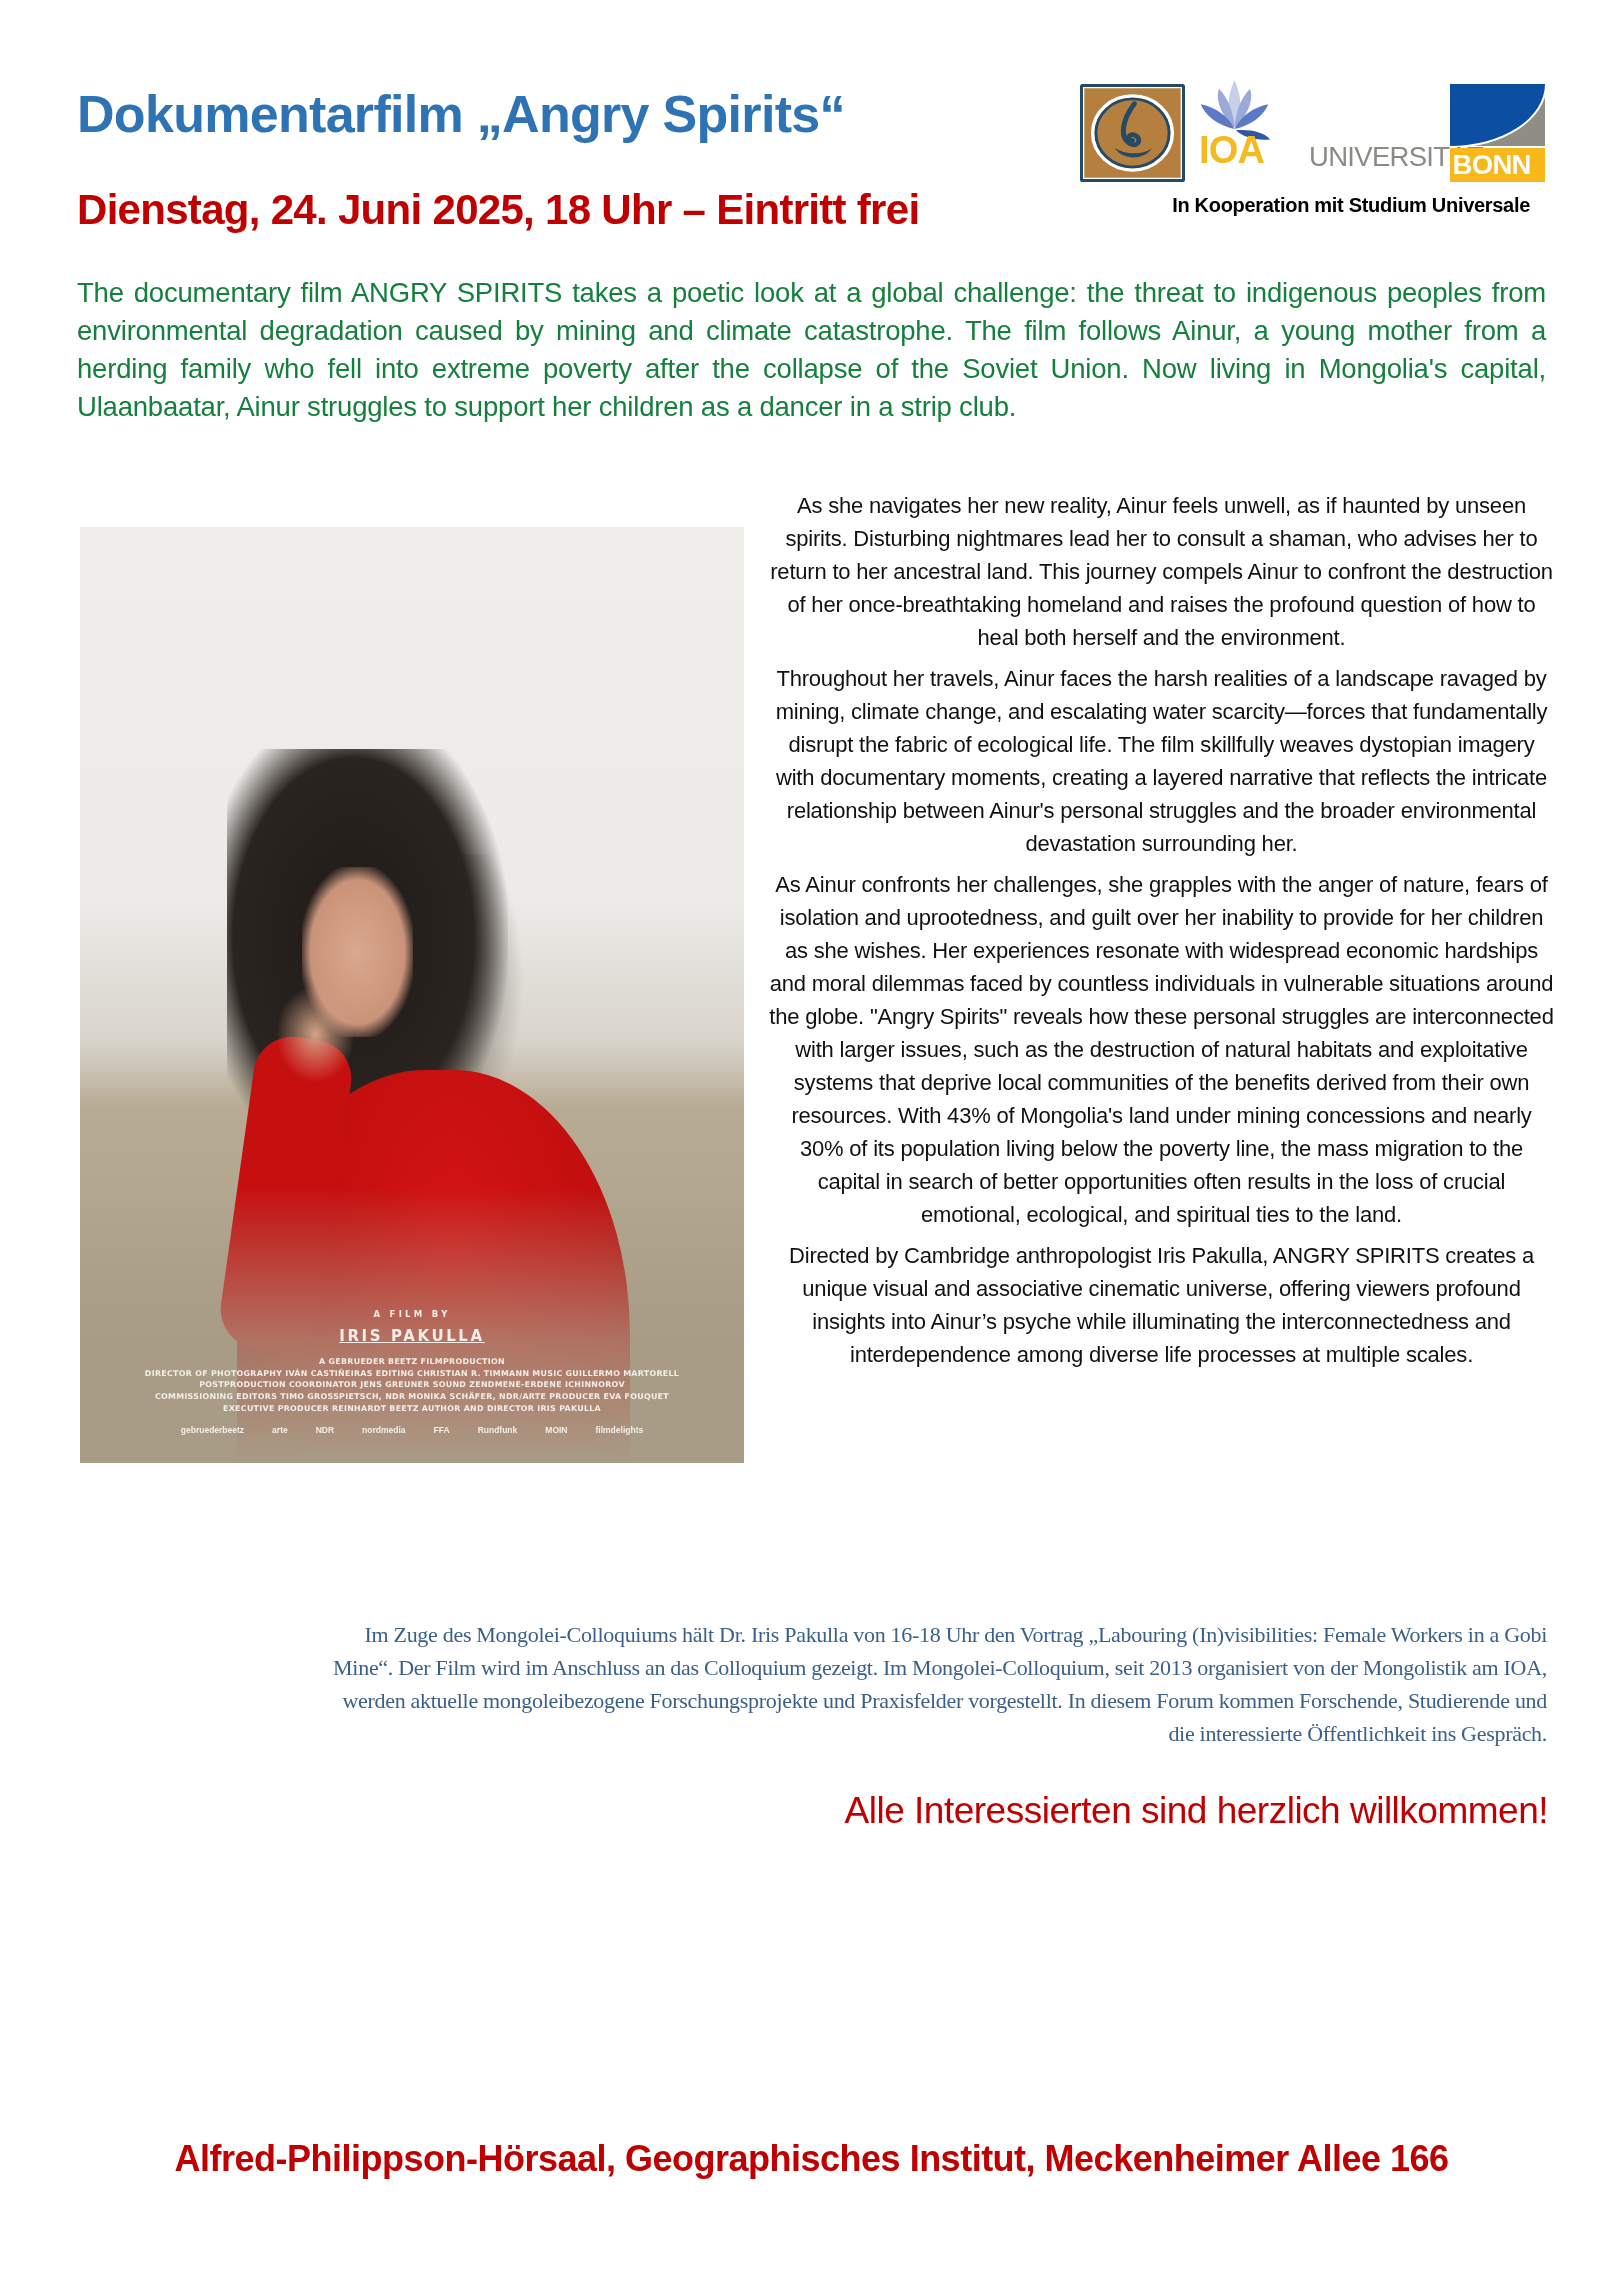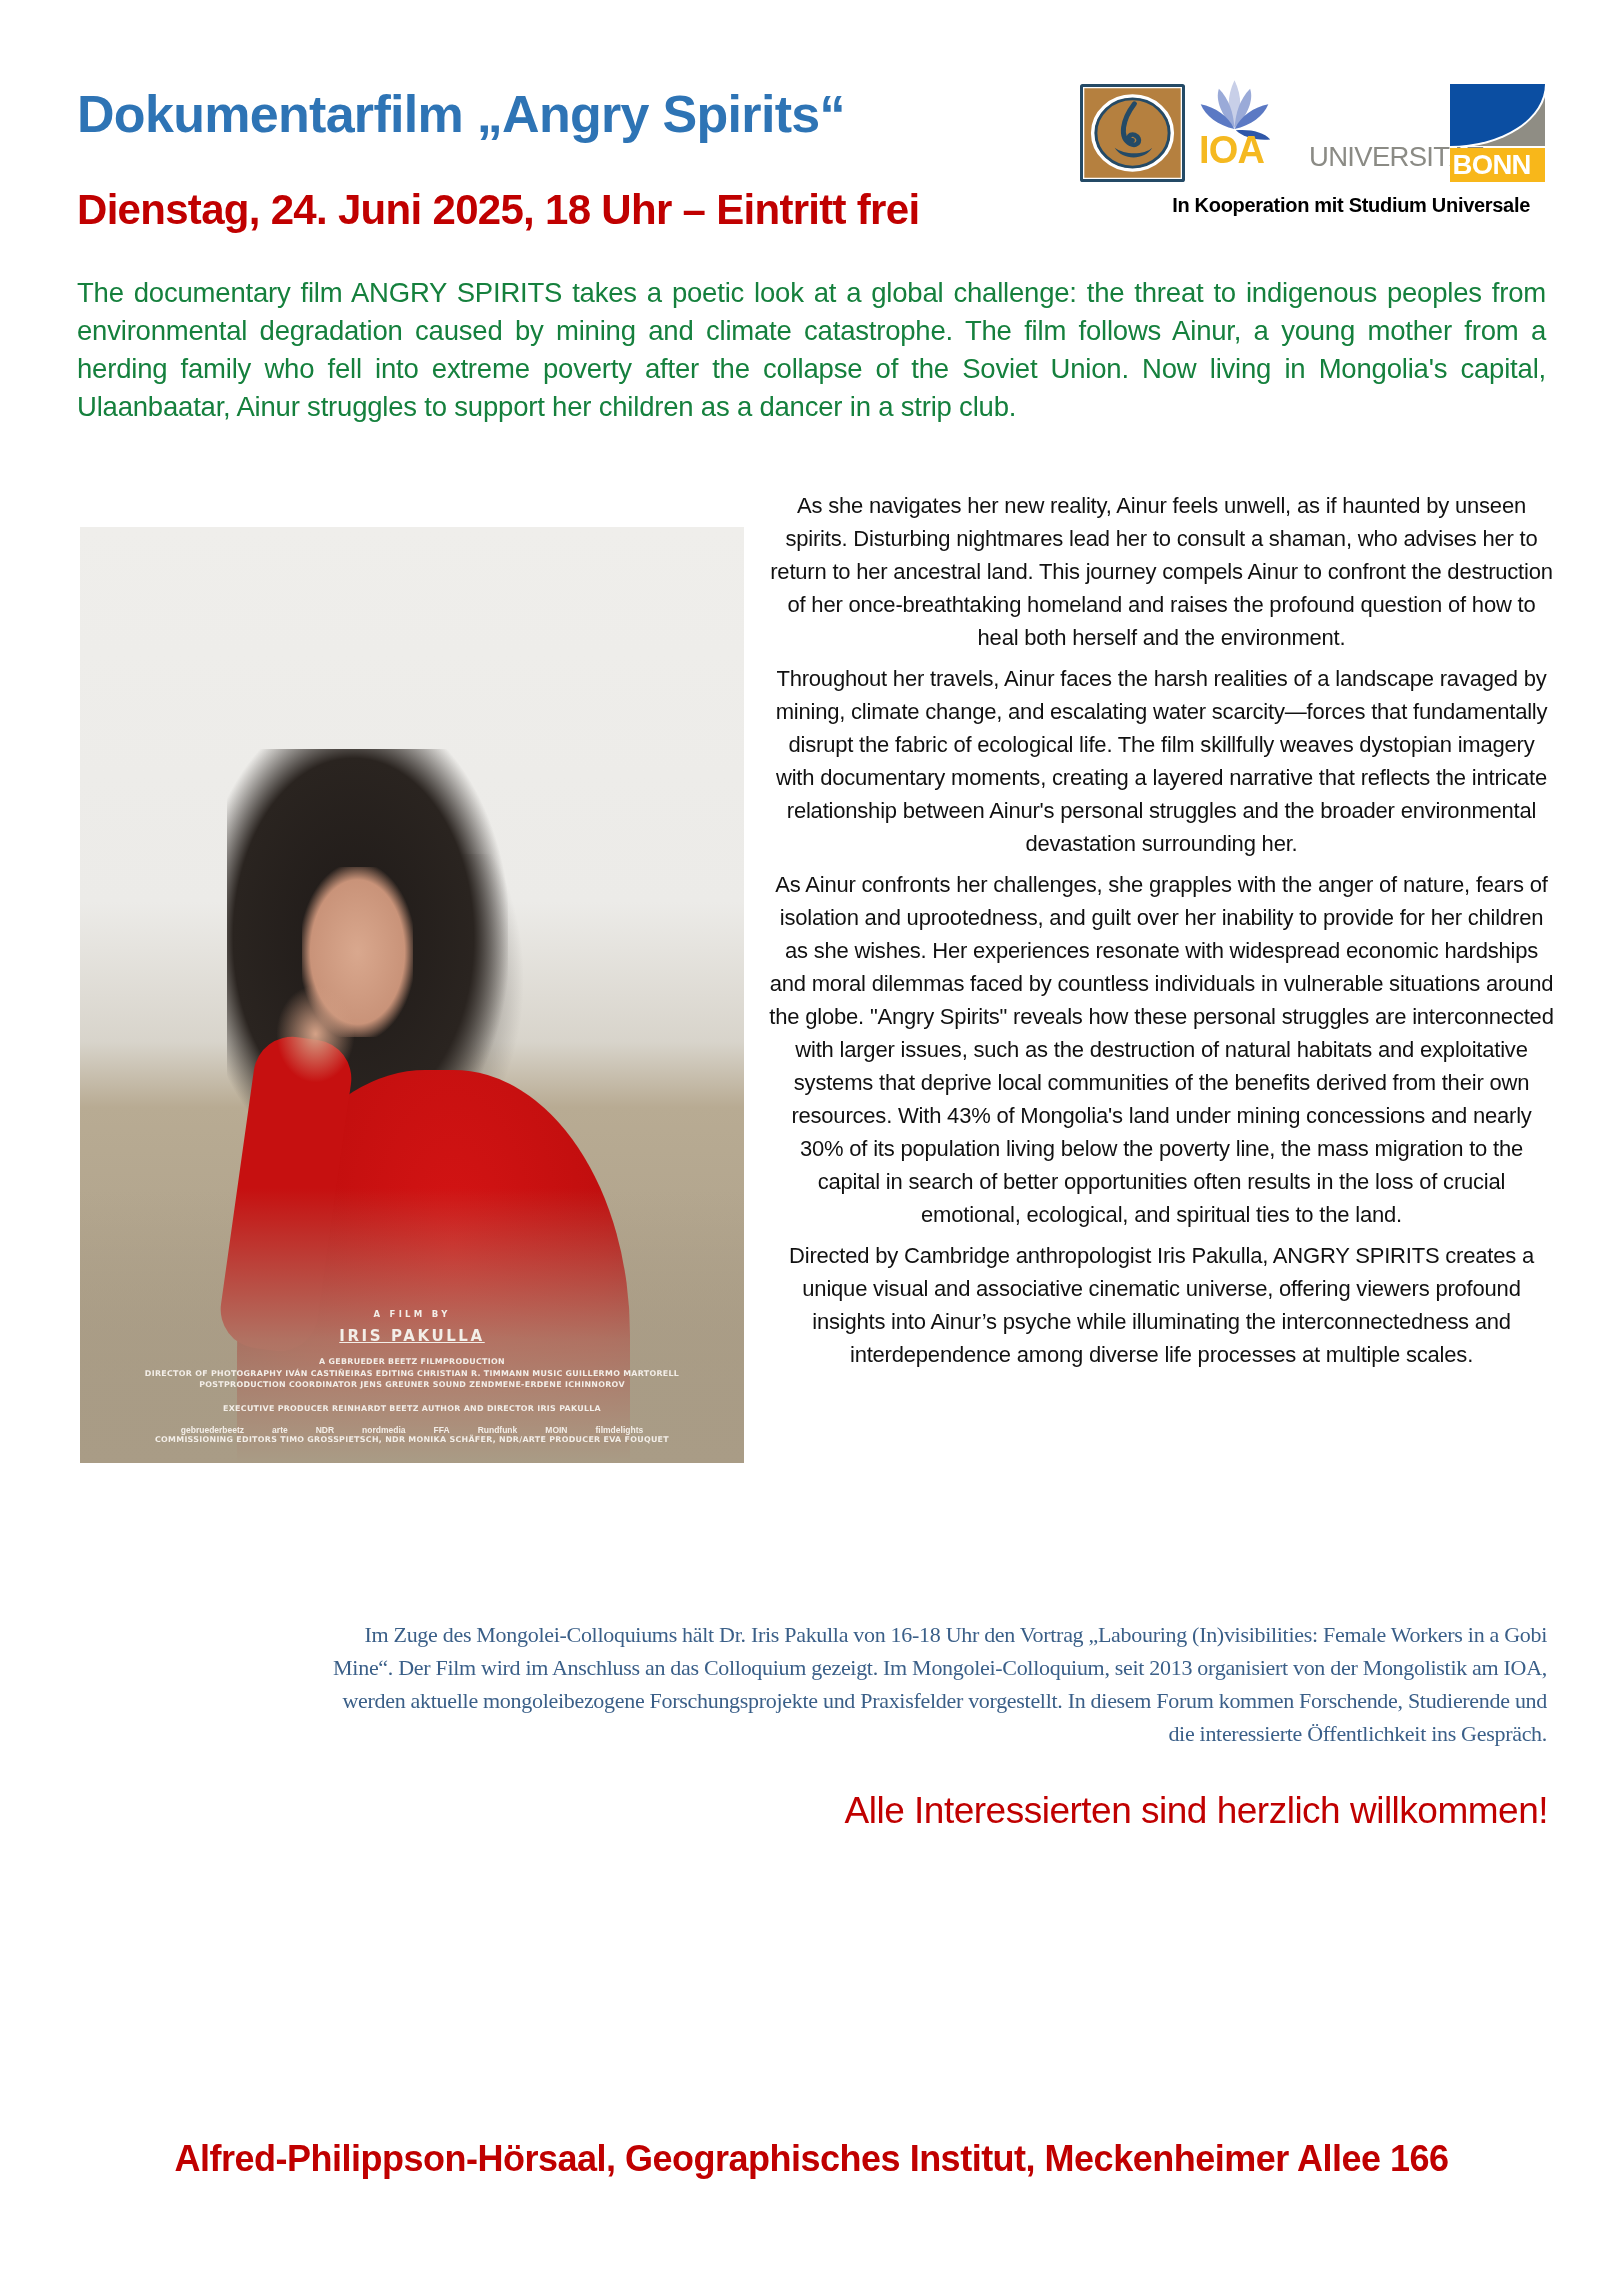--- a/index.html
+++ b/index.html
@@ -52,21 +52,21 @@
     .poster .hairtail { position: absolute; left: 275px; top: 327px; width: 170px; height: 314px; background: radial-gradient(ellipse at 30% 40%, rgba(35,30,27,0.9) 0%, rgba(35,30,27,0) 70%); }
     .poster .face { position: absolute; left: 222px; top: 340px; width: 111px; height: 170px; background: radial-gradient(ellipse at 50% 50%, #d9a88e 0%, #c99379 60%, rgba(200,145,120,0) 75%); }
     .poster .hand { position: absolute; left: 196px; top: 458px; width: 79px; height: 98px; background: radial-gradient(ellipse, #d5a287 0%, rgba(210,160,130,0) 70%); }
     .poster .body { position: absolute; left: 157px; top: 543px; width: 393px; height: 589px; background: radial-gradient(ellipse at 55% 30%, #d41414 0%, #c10e0e 50%, #a50c0c 80%); border-radius: 48% 45% 0 0; }
     .poster .arm { position: absolute; left: 157px; top: 510px; width: 98px; height: 314px; background: #c61010; border-radius: 39px; transform: rotate(8deg); }
     .poster .fade { position: absolute; left: 0; right: 0; bottom: 0; height: 275px; background: linear-gradient(180deg, rgba(168,155,133,0) 0%, rgba(168,155,133,0.7) 55%, #a99c86 100%); }
     .credits { position: absolute; left: 0; right: 0; text-align: center; color: #f3eee8; white-space: nowrap; font-family: "DejaVu Sans", sans-serif; }
     .credits.afilm { top: 782px; font-size: 8.5px; letter-spacing: 3.3px; font-weight: bold; }
     .credits.director { top: 800px; font-size: 15px; letter-spacing: 2.6px; font-weight: bold; text-decoration: underline; }
     .credits.small { font-size: 7.9px; letter-spacing: 0.3px; font-weight: bold; }
-    .credits.c1 { top: 830px; } .credits.c2 { top: 842px; } .credits.c3 { top: 853px; } .credits.c4 { top: 908px; } .credits.c5 { top: 877px; }
+    .credits.c1 { top: 830px; } .credits.c2 { top: 842px; } .credits.c3 { top: 853px; } .credits.c4 { top: 865px; } .credits.c5 { top: 877px; }
     .poster-logos { position: absolute; left: 0; right: 0; top: 898px; display: flex; justify-content: center; gap: 28px; color: #f3eee8; font-size: 8.5px; font-weight: bold; }
 
     
     .col-right { position: absolute; left: 769px; top: 489px; width: 785px; text-align: center; font-size: 22px; line-height: 33px; color: #111; letter-spacing: -0.2px; }
     .col-right p { margin-bottom: 7.9px; }
 
     .colloq {
       position: absolute; left: 327px; top: 1618px; width: 1220px; text-align: right;
       font-size: 22px; line-height: 33px; color: #3a5f88; letter-spacing: -0.3px; font-family: Liberation Serif, serif;
     }

